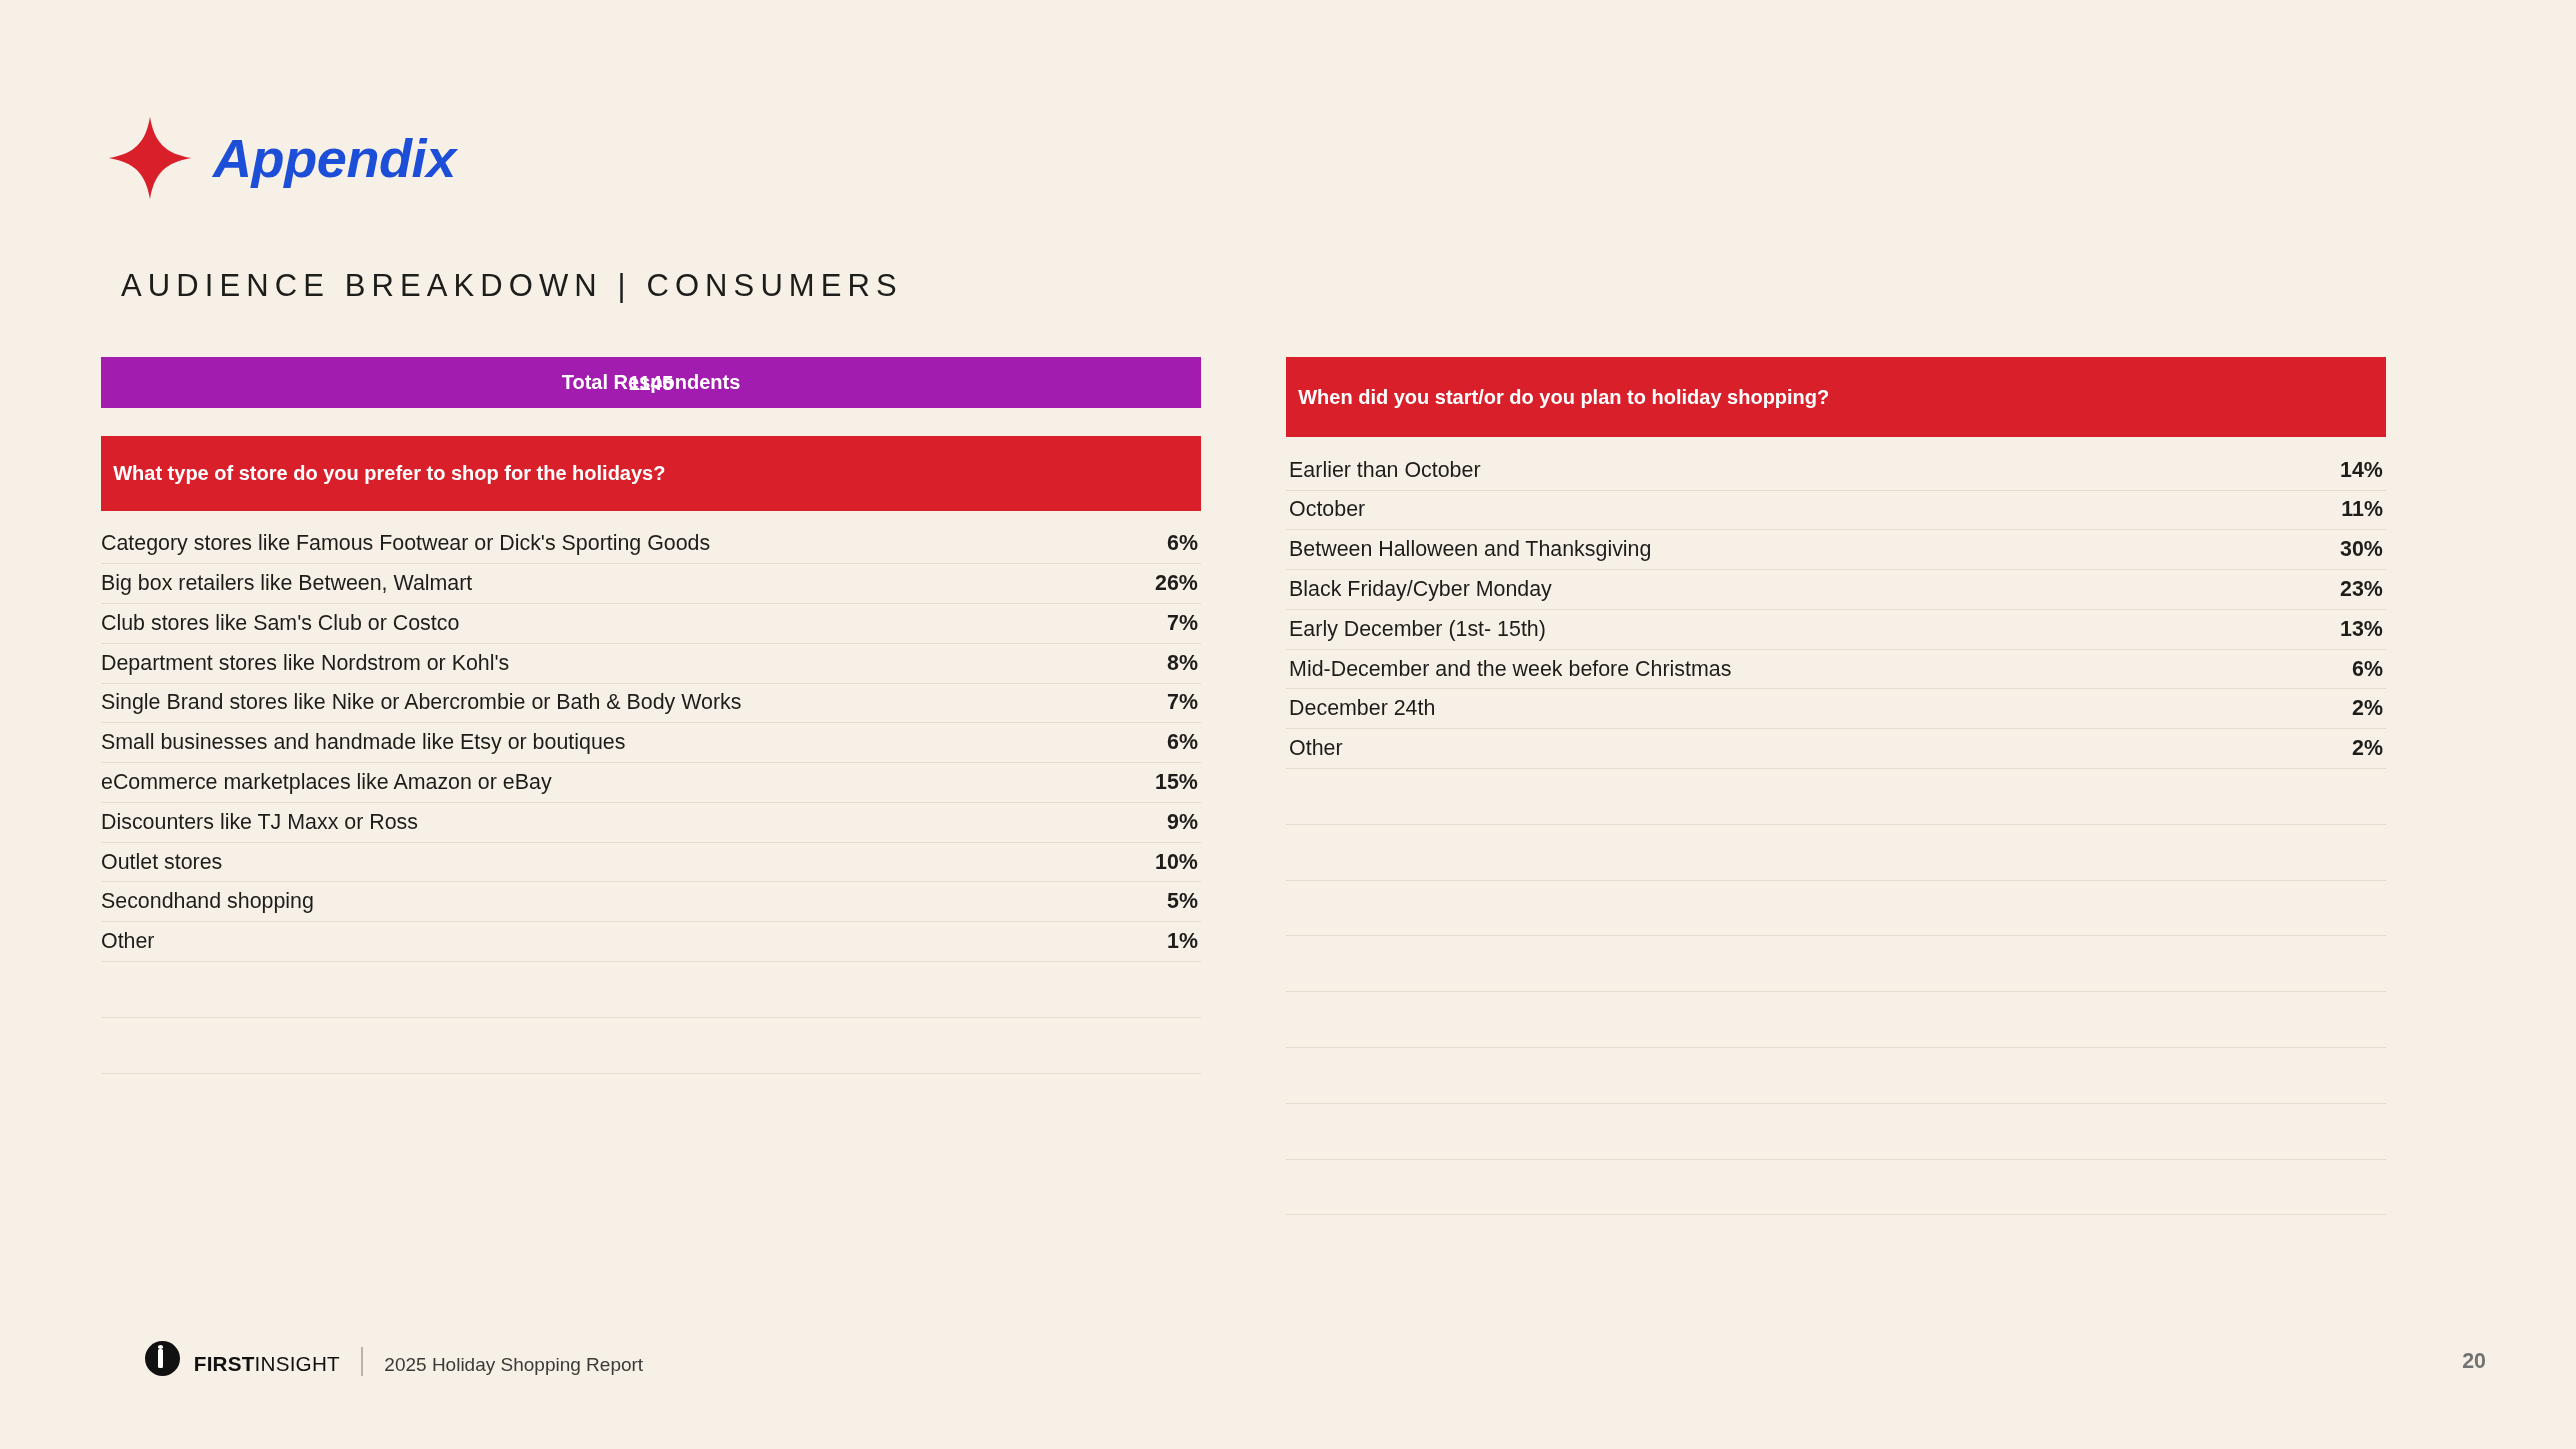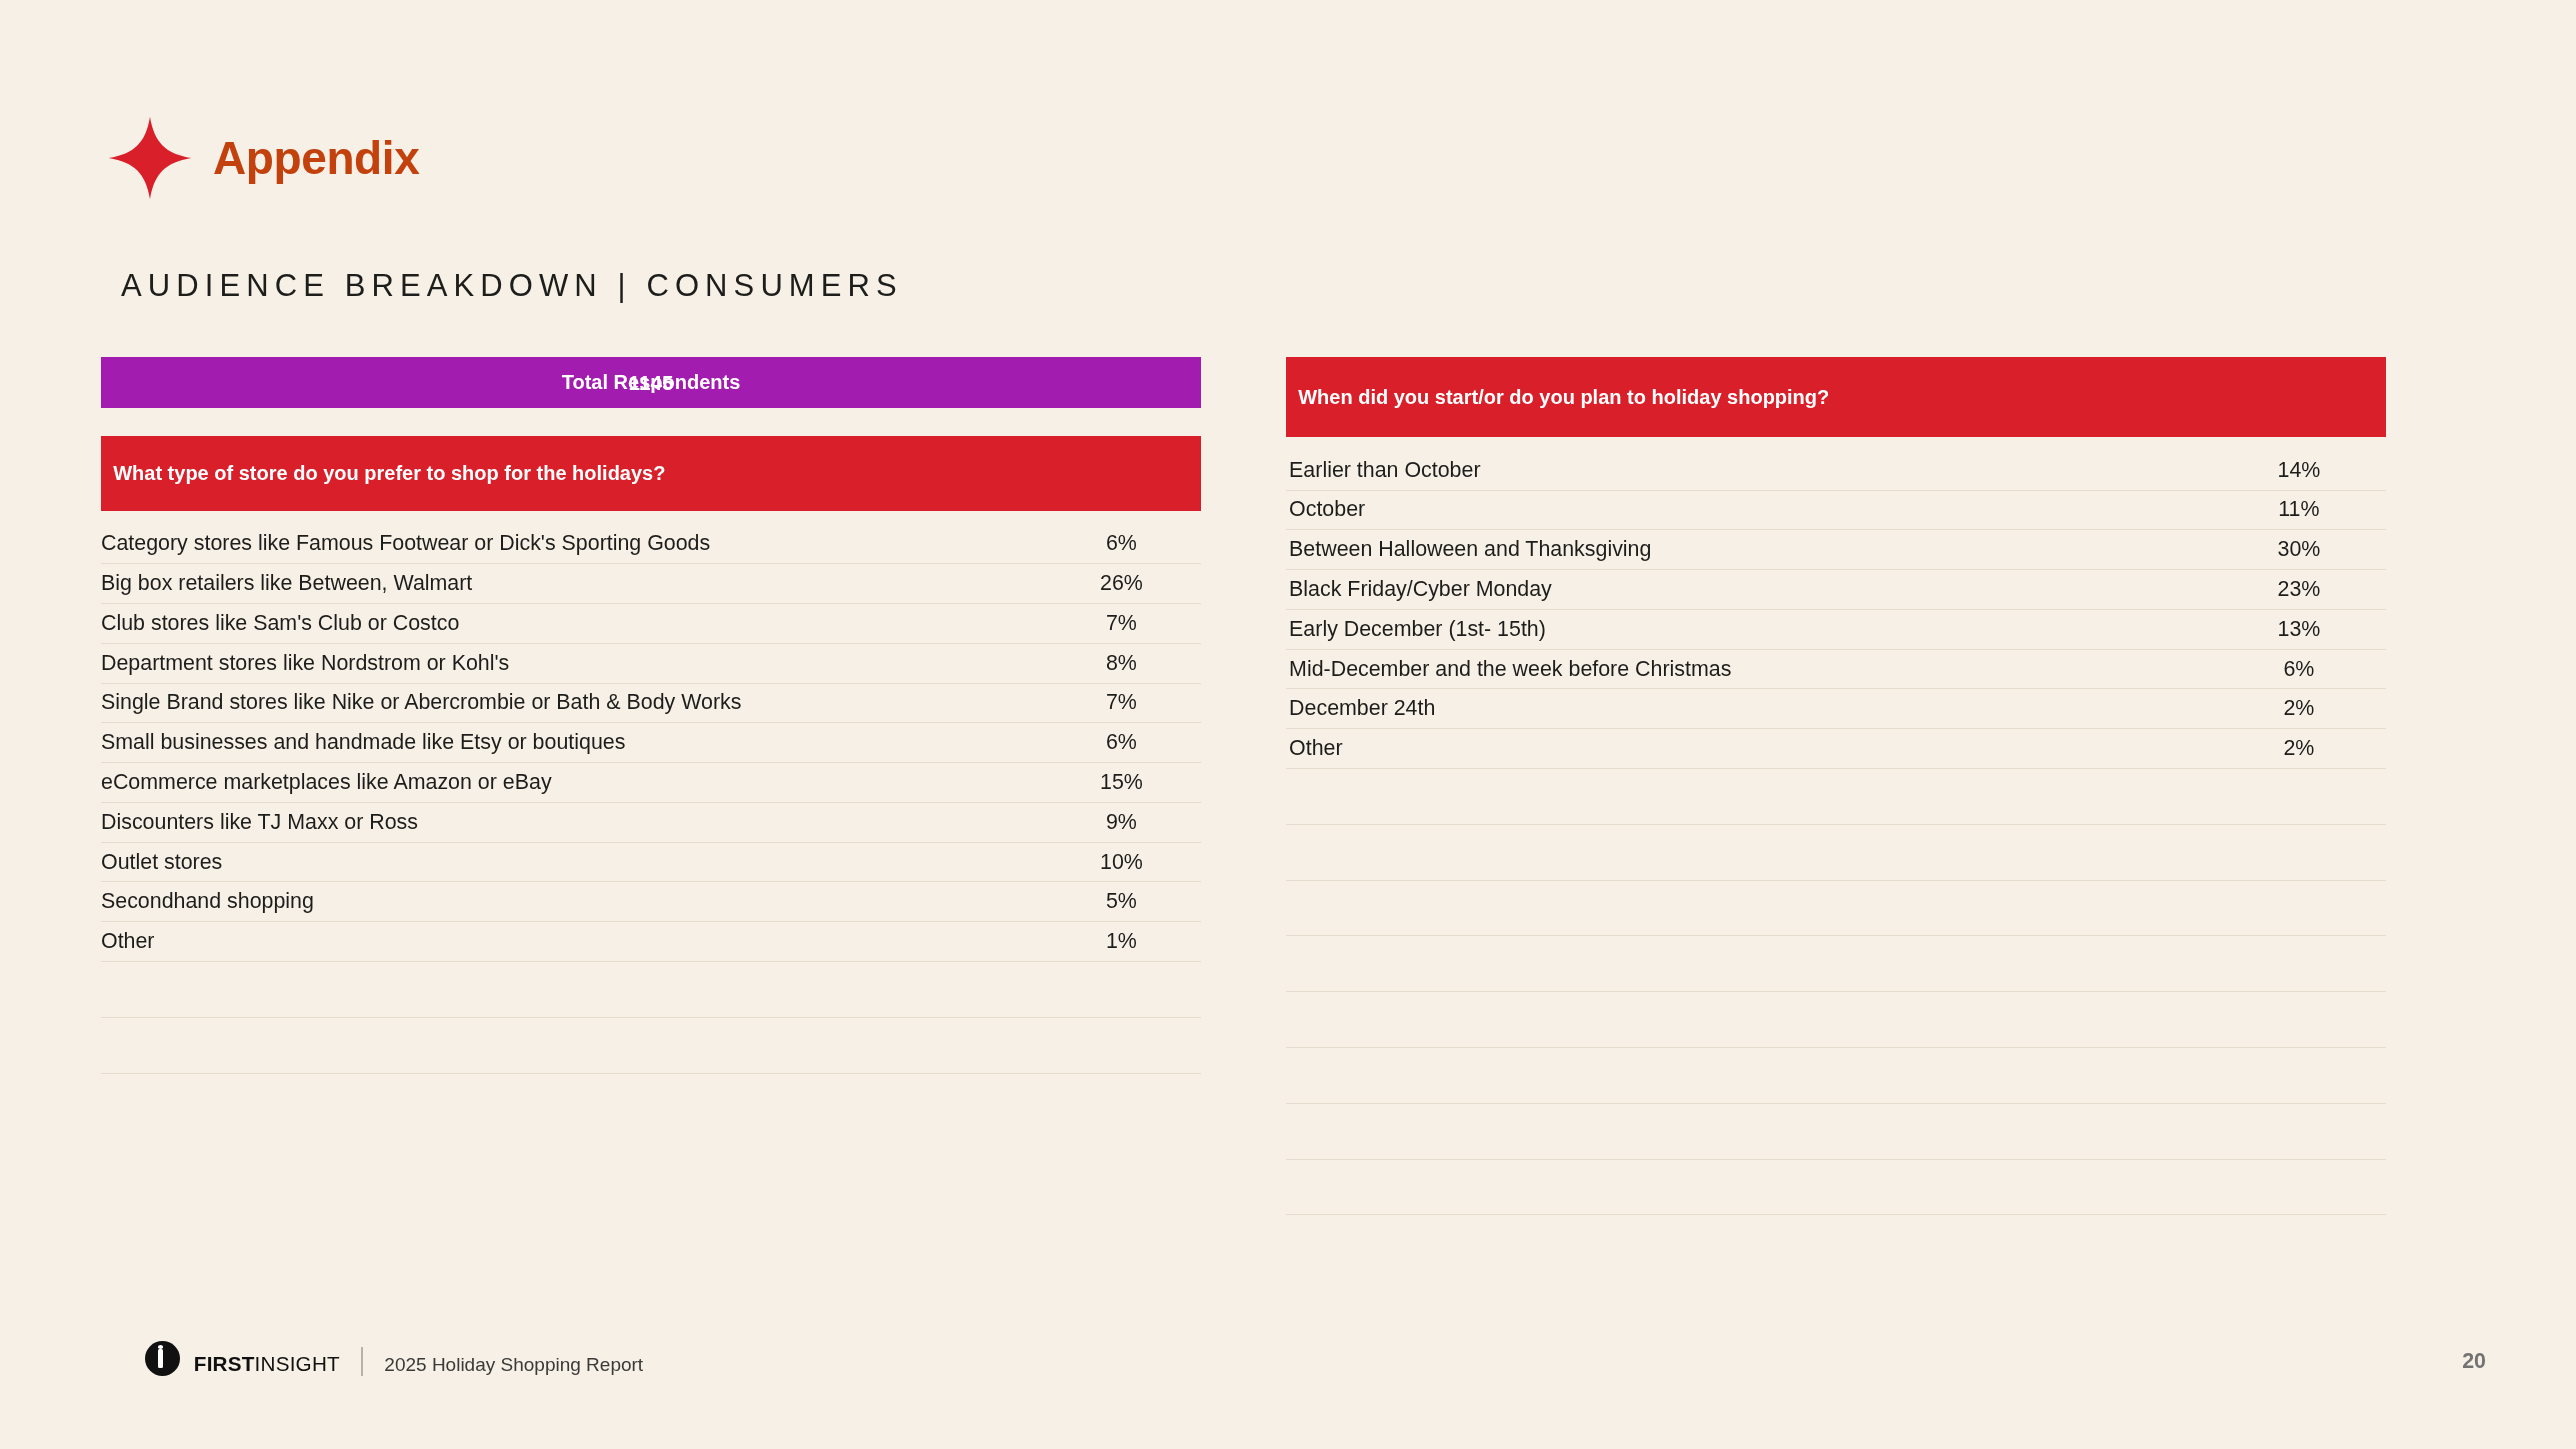--- a/index.html
+++ b/index.html
@@ -24,25 +24,26 @@
     display: flex;
     align-items: center;
     gap: 20px;
   }
   .spark {
     width: 86px;
     height: 86px;
     flex: 0 0 auto;
   }
   .title {
-    font-size: 46px;
-    font-weight: bold;
-    color: #c2410c;
+    font-size: 54px;
+    font-weight: bold;
+    color: #1d4ed8;
     letter-spacing: -0.4px;
     line-height: 1;
+    font-style: italic;
   }
 
   .subtitle {
     position: absolute;
     left: 109px;
     top: 268px;
     font-size: 31px;
     letter-spacing: 6.1px;
     color: #1d1d1b;
     font-weight: 400;
@@ -100,22 +101,23 @@
   }
   table.qt td {
     border-bottom: 0.8px solid #e6dcce;
     padding: 6.9px 3.1px 6.9px 3.1px;
     vertical-align: middle;
     color: #1d1d1b;
     font-weight: 400;
   }
   table.qt td.val {
     width: 191px;
-    text-align: center;
+    text-align: right;
     padding-left: 7.7px;
+    font-weight: bold;
   }
   table.qt tr.blank td {
     height: 41px;
   }
   .col-left table.qt td.val { width: 153px; }
   .col-left table.qt td.lbl { padding-left: 0px; }
   .col-right table.qt td.val { width: 168px; }
 
   .col-left table.qt { margin-left: 0px; }
 

